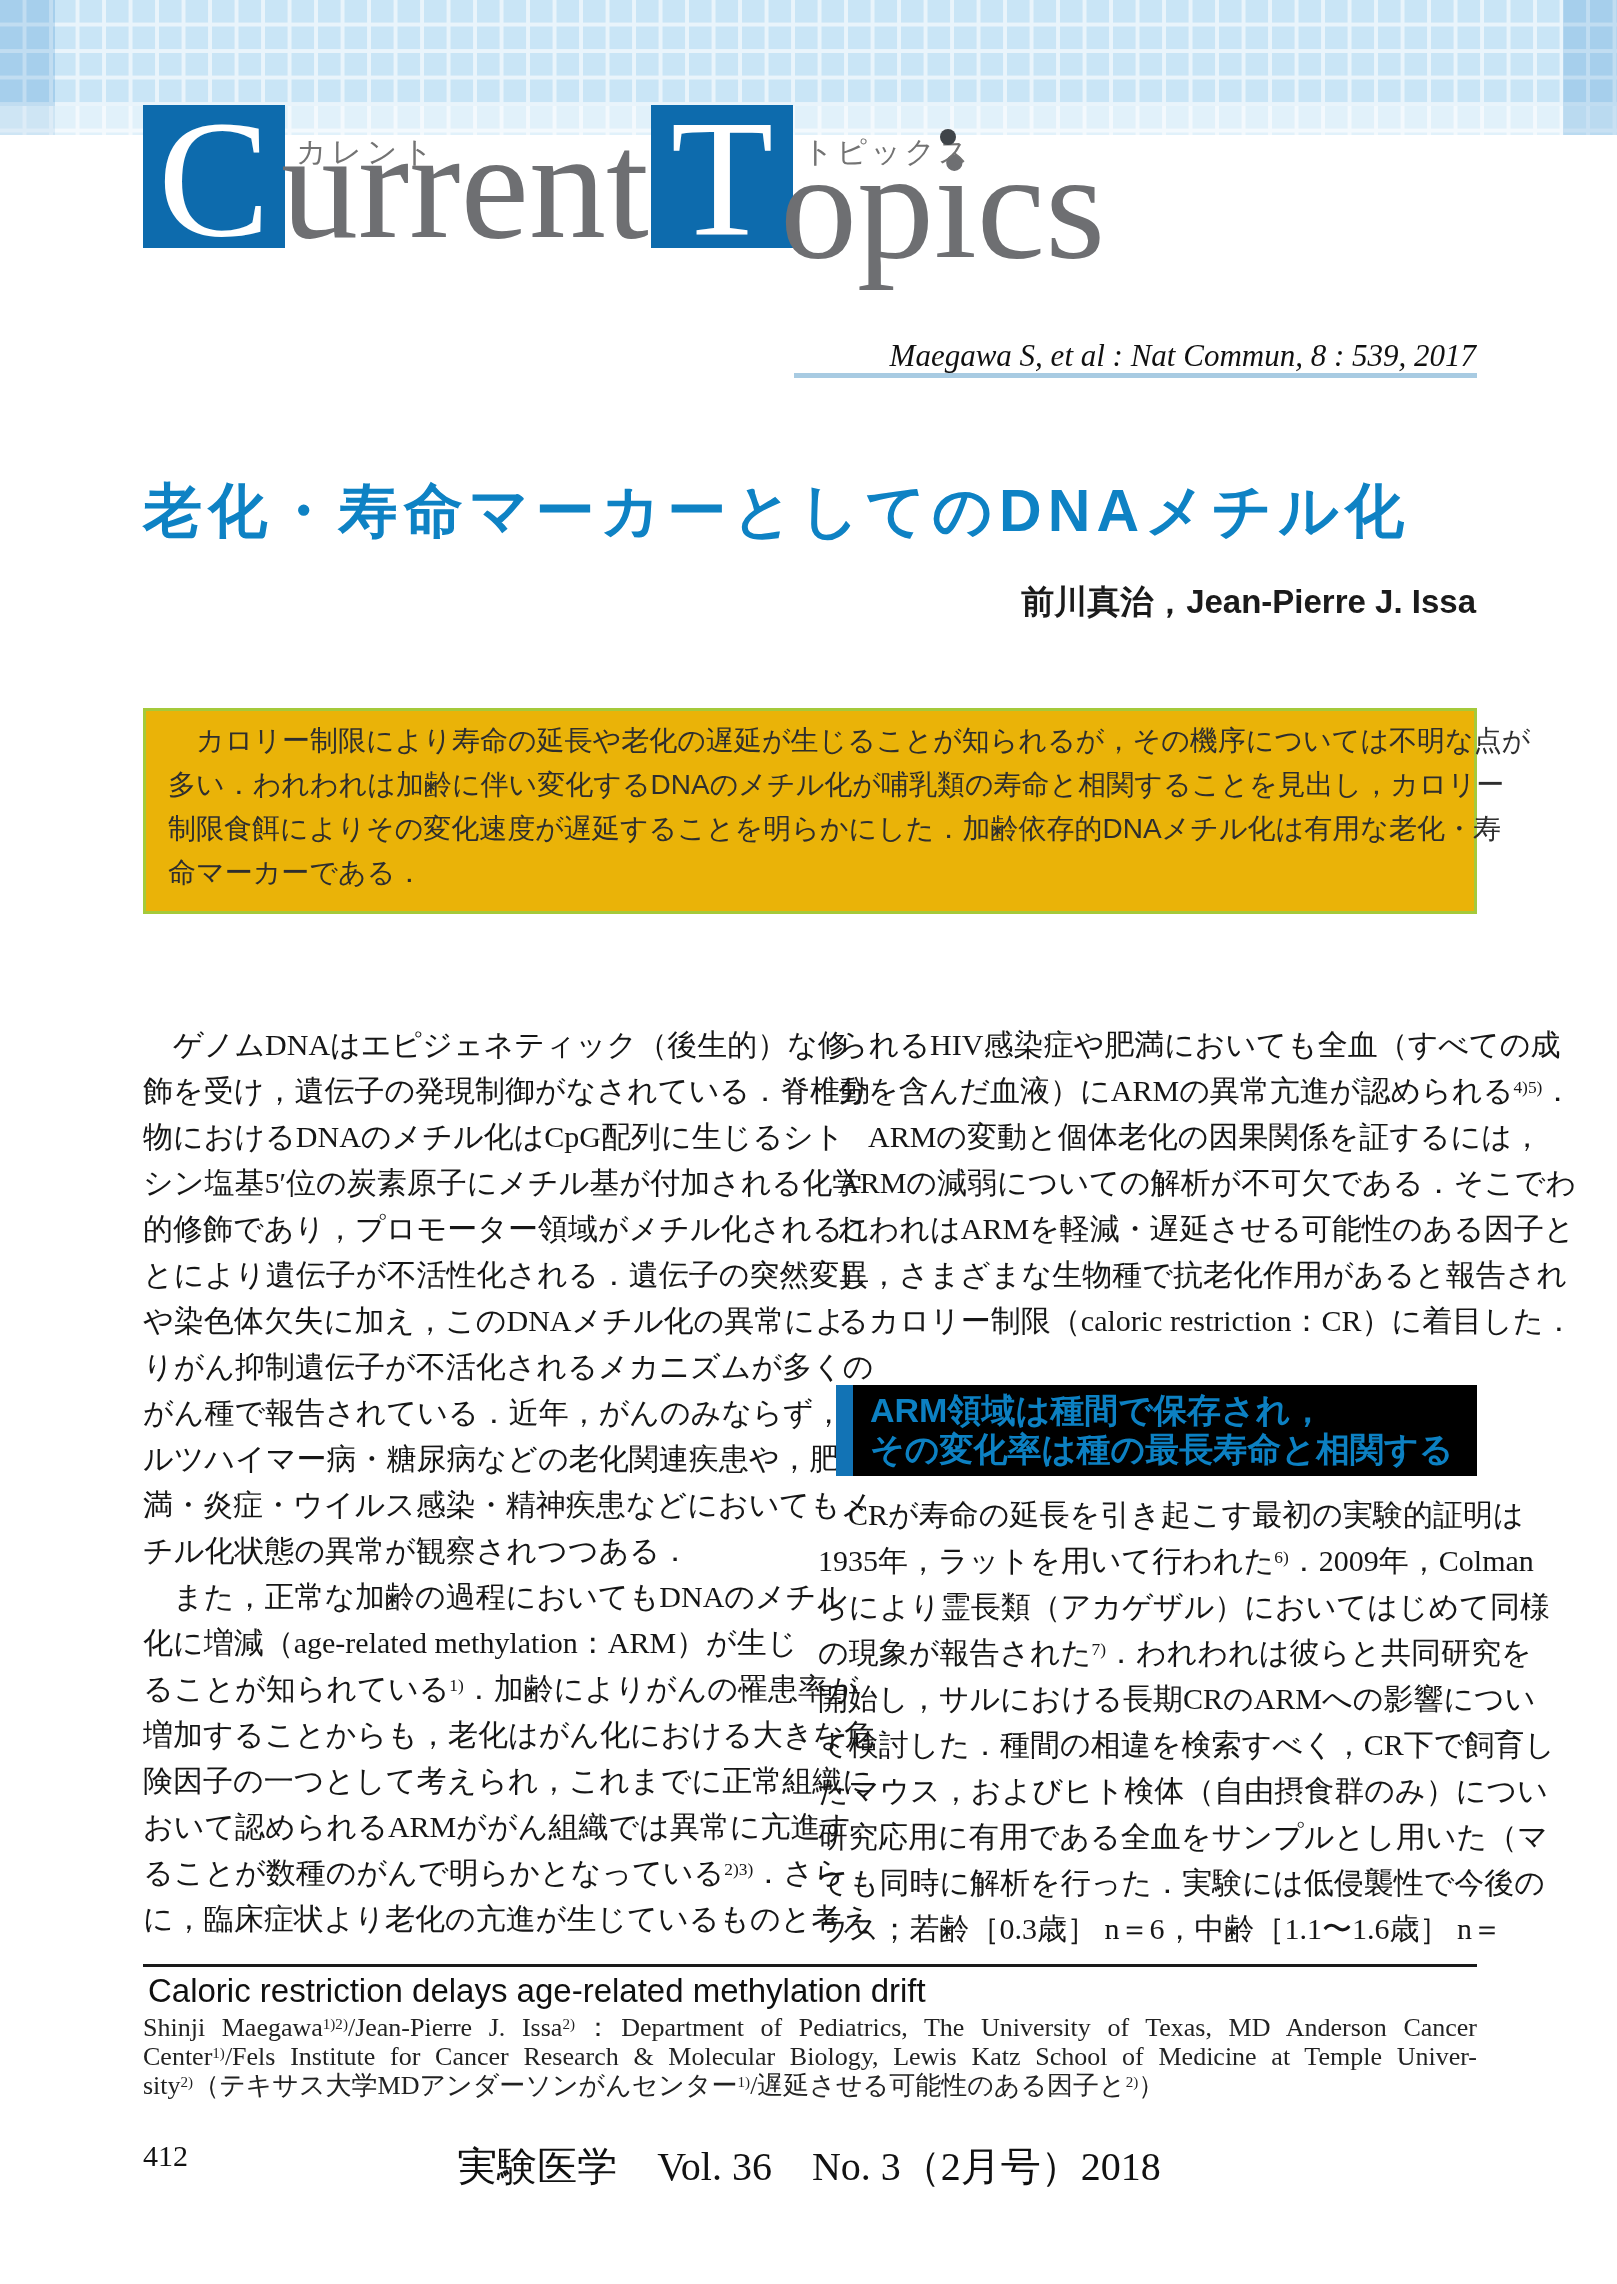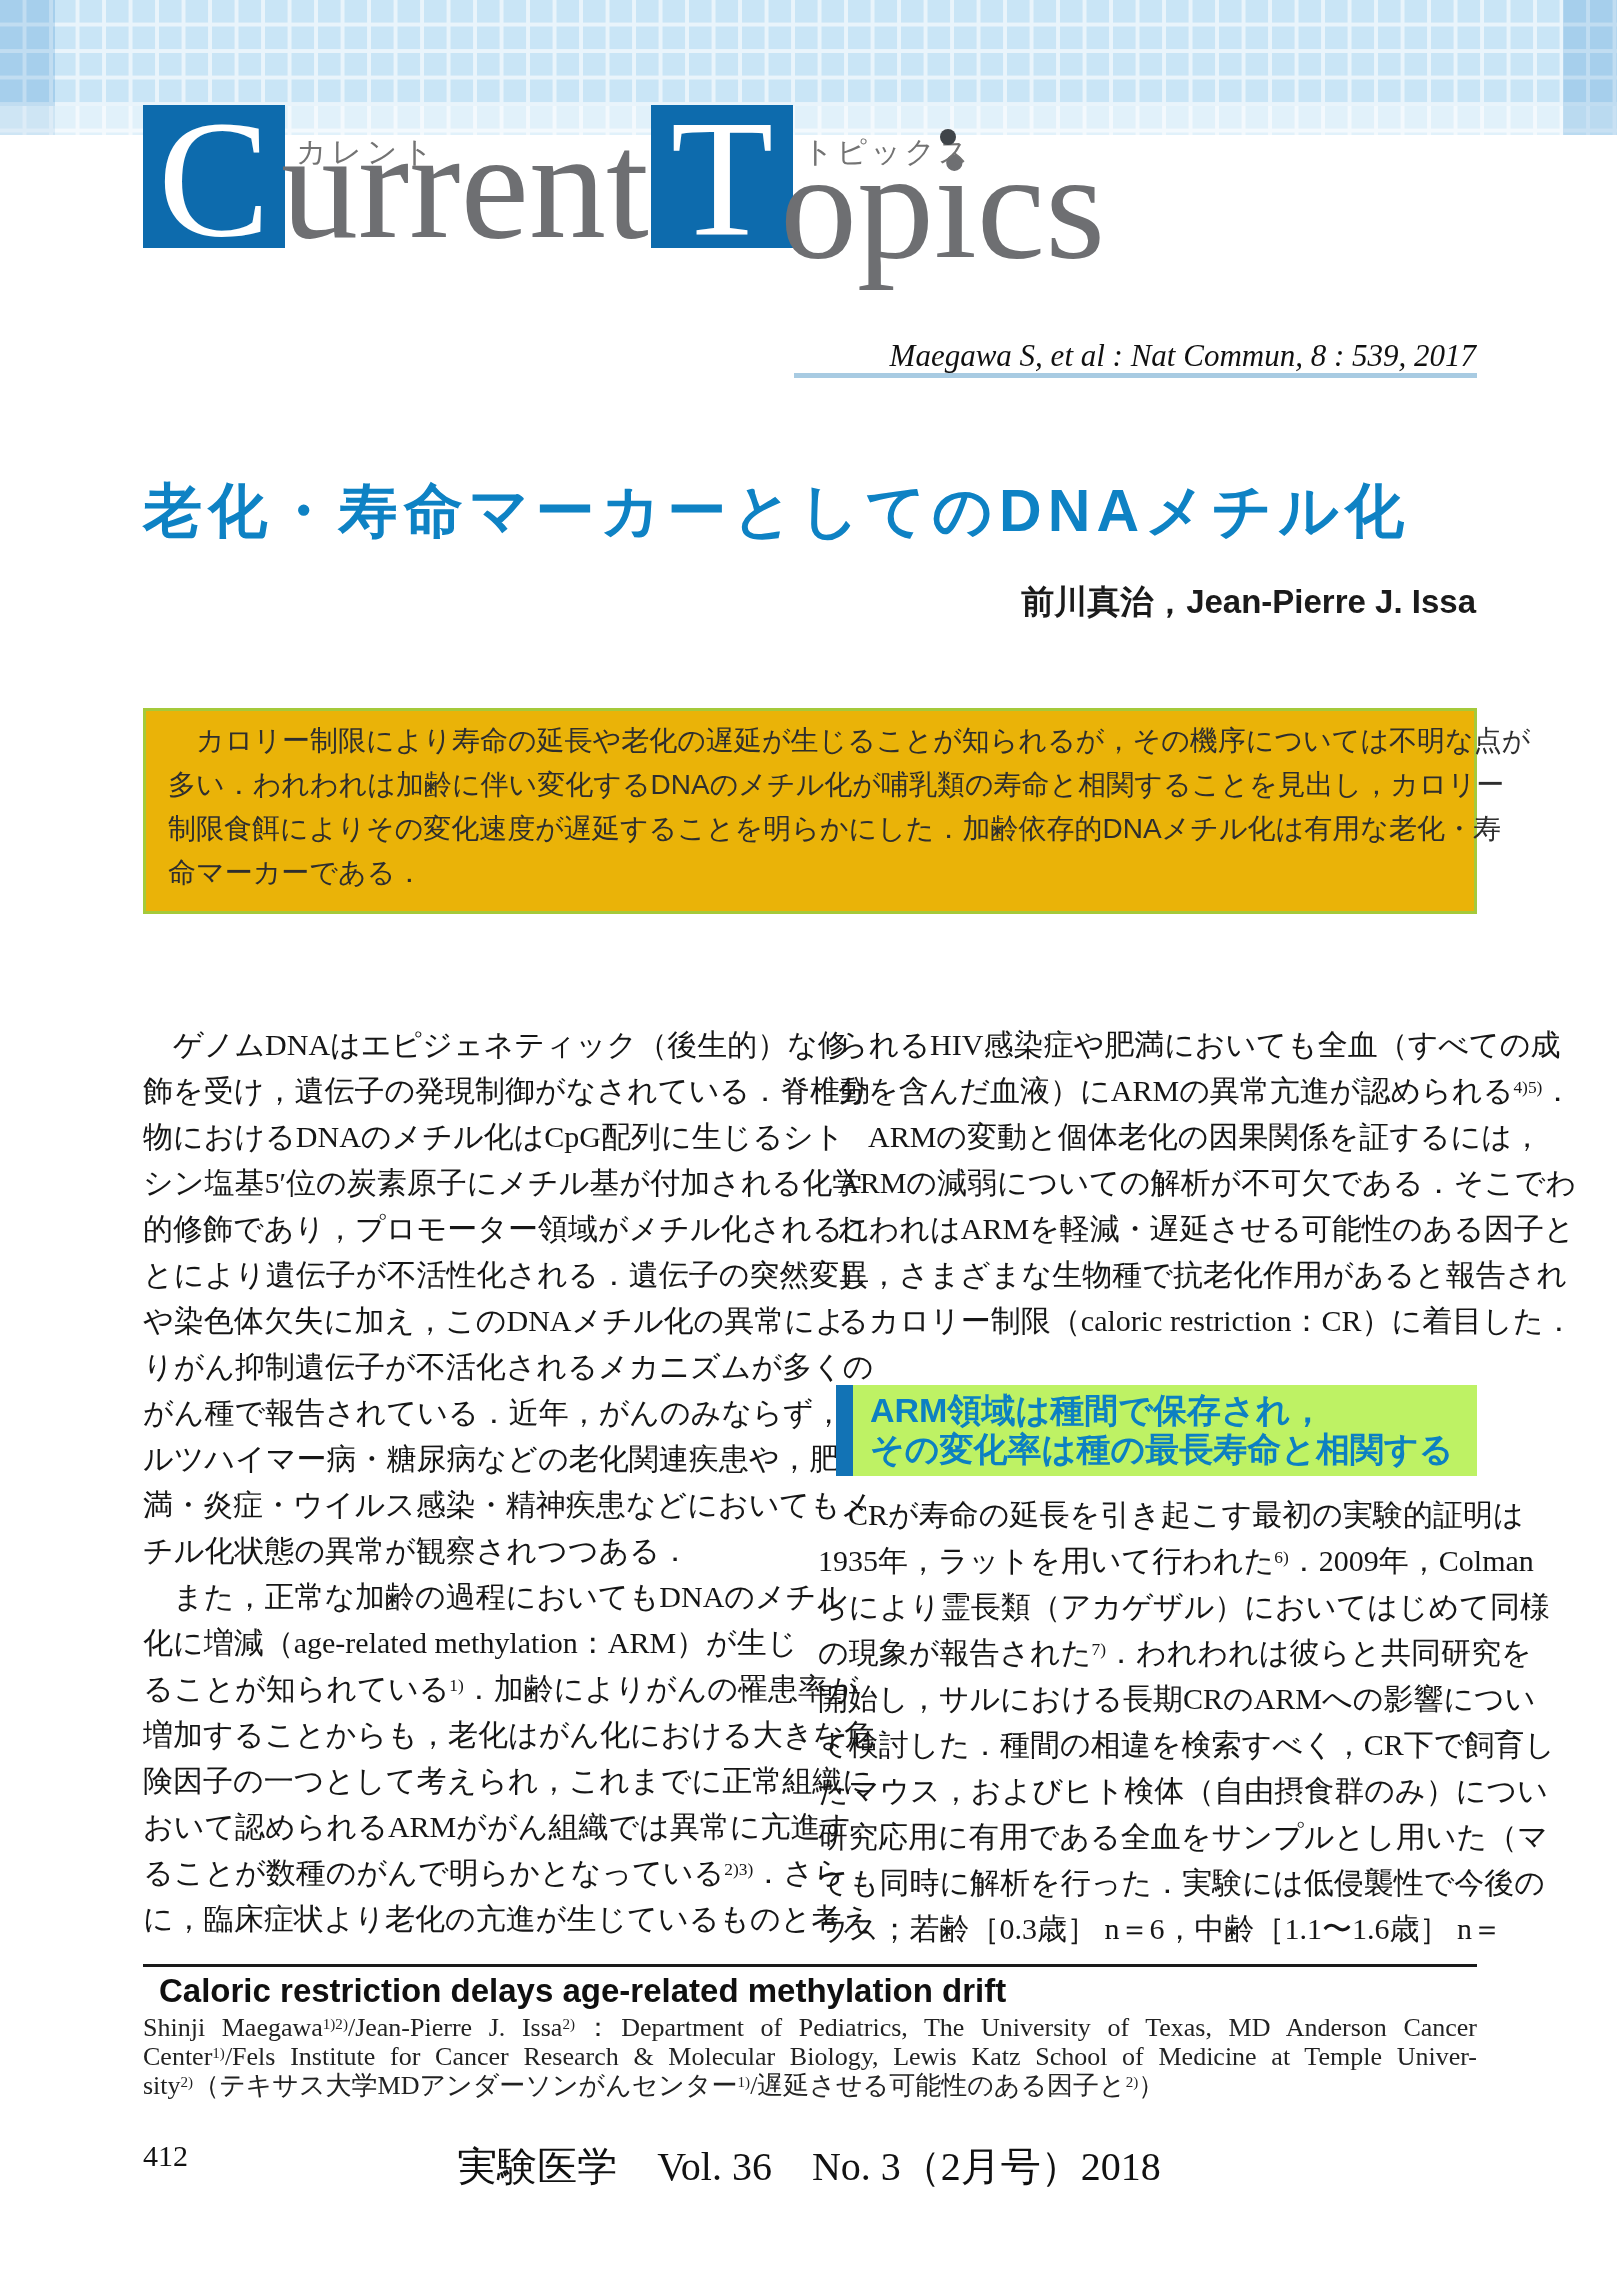--- a/index.html
+++ b/index.html
@@ -101,41 +101,41 @@
     position:absolute; font-size:30px; color:#161616;
     font-family:"Liberation Serif","DejaVu Serif",serif;
   }
   .bcol .tline{ height:46px; line-height:46px; }
   .col-left   { left:143px;  top:1022px; width:653px; }
   .col-right-a{ left:838px; top:1022px; width:637px; }
   .col-right-b{ left:818px; top:1492px; width:637px; }
   
   .sec-box{
     position:absolute; left:836px; top:1385px; width:641px; height:91px;
-    background:#bef264;
+    background:#000000;
   }
   .sec-bar{
     position:absolute; left:0; top:0; width:17px; height:91px;
     background:#1273b5;
   }
   .sec-lines{
     position:absolute; left:34px; top:5.5px;
     font-family:"Liberation Sans","DejaVu Sans",sans-serif;
     font-weight:bold; font-size:34px; color:#0c80c2; white-space:nowrap;
   }
   .sec-lines div{ height:39px; line-height:39px; }
   
   .foot-rule{
     position:absolute; left:143px; top:1964px; width:1334px; height:3.1px;
     background:#1a1a1a;
   }
   .foot-title{
-    position:absolute; left:159px; top:1972px;
-    font-family:"Liberation Sans","DejaVu Sans",sans-serif;
-    font-weight:bold; font-size:33px; color:#101010; white-space:nowrap;
+    position:absolute; left:148px; top:1972px;
+    font-family:"Liberation Sans","DejaVu Sans",sans-serif;
+    font-weight:normal; font-size:33px; color:#101010; white-space:nowrap;
   }
   .affil{
     position:absolute; left:143px; top:2013px; width:1334px;
     font-size:26px; color:#222;
     font-family:"Liberation Serif","DejaVu Serif",serif;
   }
   .affil .tline{ height:29px; line-height:29px; }
   .page-number{
     position:absolute; left:143px; top:2139px; font-size:30px; color:#111;
   }

